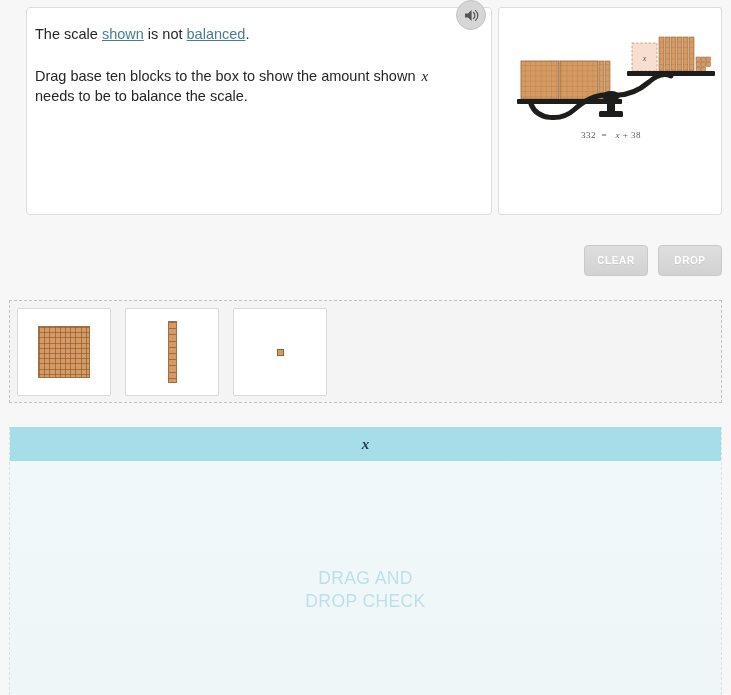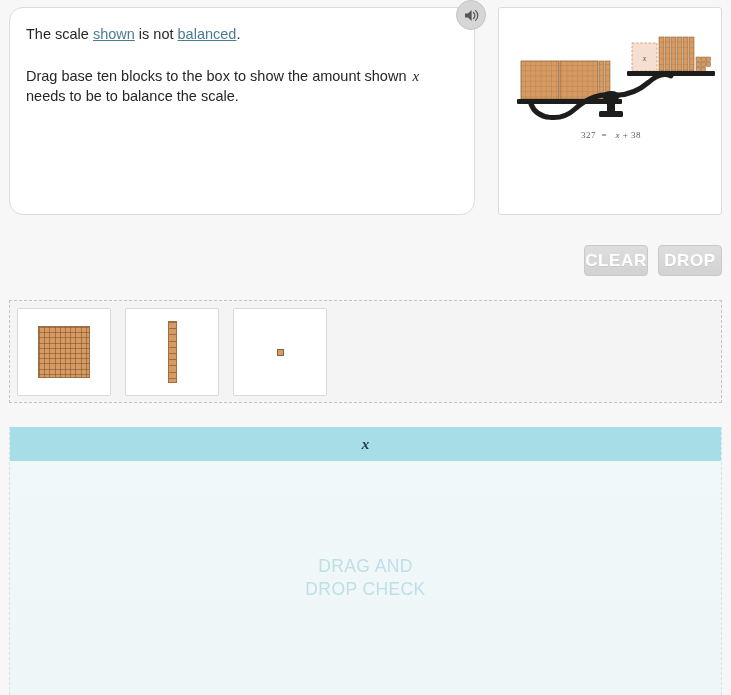--- a/index.html
+++ b/index.html
@@ -18,28 +18,28 @@
 
   
   .top-row {
     position: absolute;
     left: 0; top: 0;
     width: 731px;
     height: 230px;
   }
   .prompt-panel {
     position: absolute;
-    left: 9px; top: 7px;
+    left: 26px; top: 7px;
     width: 466px;
     height: 208px;
     background: #ffffff;
     border: 1px solid #dcdcdc;
-    border-radius: 14px;
-    box-sizing: border-box;
-    padding: 16px 18px 0 16px;
+    border-radius: 4px;
+    box-sizing: border-box;
+    padding: 16px 18px 0 8px;
   }
   .prompt-line {
     font-size: 14.5px;
     line-height: 20px;
     color: #262626;
   }
   .prompt-line.second { margin-top: 22px; }
   a.inline-link {
     color: #4a7b95;
     text-decoration: underline;
@@ -98,21 +98,21 @@
     display: flex;
     gap: 10px;
   }
   .btn {
     width: 62px;
     height: 29px;
     border-radius: 4px;
     border: 1px solid #c9c9c9;
     background: linear-gradient(#dedede, #d2d2d2);
     color: #ffffff;
-    font-size: 17px;
+    font-size: 10px;
     font-weight: bold;
     letter-spacing: 0.6px;
     display: flex;
     align-items: center;
     justify-content: center;
     cursor: pointer;
     text-shadow: 0 1px 0 rgba(0,0,0,0.06);
   }
 
   
@@ -191,21 +191,21 @@
     color: #1d3b44;
   }
   .dz-body {
     height: 234px;
     position: relative;
     background: linear-gradient(#f1f8fa, #eef6f8);
   }
   .dz-hint {
     position: absolute;
     left: 0; right: 0;
-    top: 94px;
+    top: 106px;
     text-align: center;
     color: #bfdfe8;
     font-size: 17.5px;
     line-height: 23px;
     letter-spacing: 0.4px;
   }
 </style>
 </head>
 <body>
 
@@ -280,21 +280,21 @@
 
       <g>
         <path d="M32 96 C38 112, 62 114, 76 101 C90 88, 104 86, 112 87 C122 88, 136 86, 150 74 C160 65, 168 66, 172 68" stroke="#1d1d1b" stroke-width="5" fill="none" stroke-linecap="round"></path>
         <ellipse cx="112" cy="88" rx="9" ry="5" fill="#1d1d1b"></ellipse>
         <rect x="108" y="88" width="8" height="16" fill="#1d1d1b"></rect>
         <rect x="100" y="103" width="24" height="6" rx="1.5" fill="#1d1d1b"></rect>
       </g>
     </svg>
 
     <div class="eqn">
-      <span>327</span>
+      <span>332</span>
       &nbsp;<span>=</span>&nbsp;&nbsp;
       <span class="v">x</span>
       <span>+</span>
       <span>38</span>
     </div>
   </div>
 </div>
 
 <div class="actions">
   <div class="btn">CLEAR</div>

